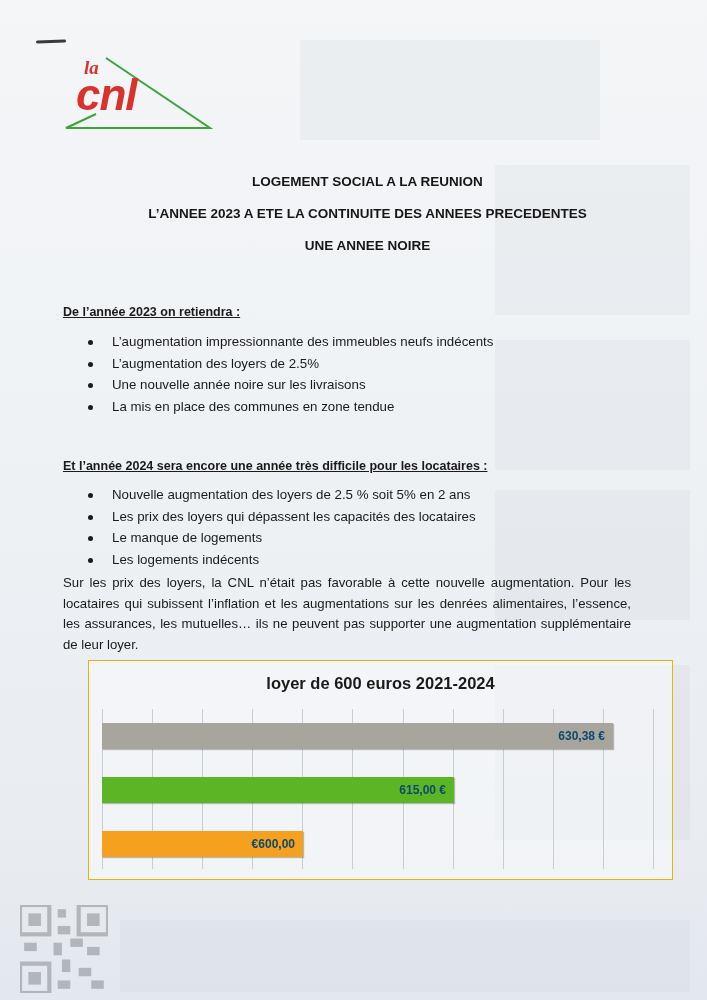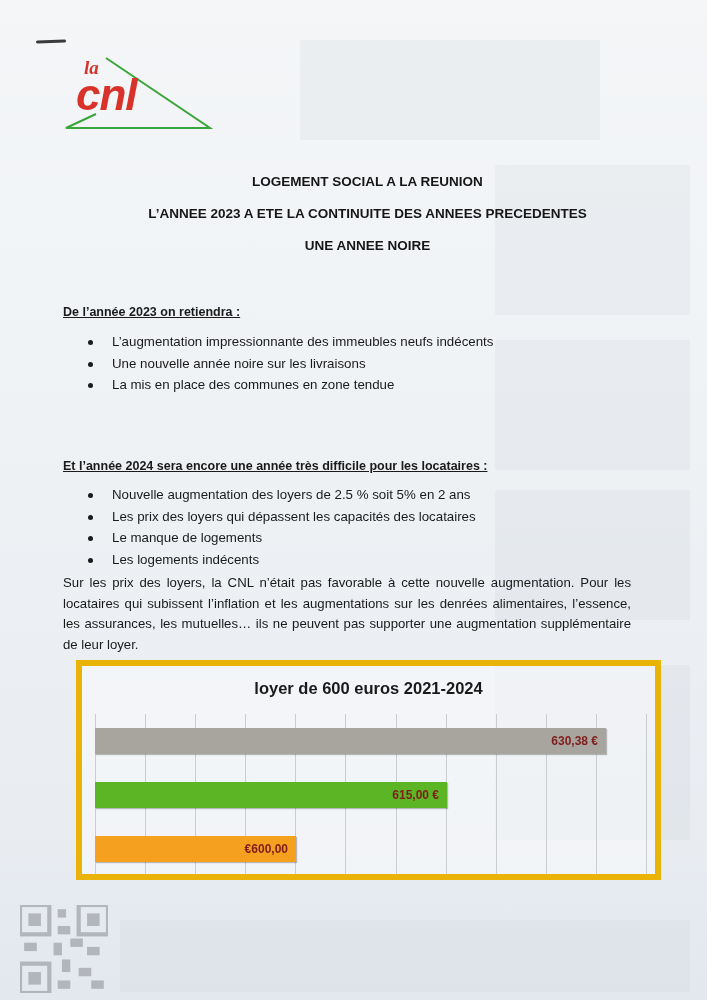--- a/index.html
+++ b/index.html
@@ -12,26 +12,26 @@
     .ghost { position: absolute; background: rgba(170,175,182,0.10); border-radius: 2px; }
     .dash { position: absolute; left: 36px; top: 40px; width: 30px; height: 3px; background: #3a3a3a; border-radius: 2px; transform: rotate(-2deg); }
     .logo { position: absolute; left: 62px; top: 50px; width: 152px; height: 82px; }
     .titles { position: absolute; left: 0; width: 707px; text-align: center; font-weight: bold; font-size: 13.5px; color: #161616; padding-left: 14px; }
     .t1 { top: 174px; } .t2 { top: 206px; } .t3 { top: 238px; }
     .section-h { position: absolute; left: 63px; font-weight: bold; font-size: 12.5px; text-decoration: underline; }
     .bullets { position: absolute; left: 88px; margin: 0; padding: 0; list-style: none; font-size: 13.3px; }
     .bullets li { position: relative; padding-left: 24px; height: 21.5px; line-height: 21.5px; }
     .bullets li::before { content: ""; position: absolute; left: 0; top: 9px; width: 5px; height: 5px; border-radius: 50%; background: #1a1a1a; }
     .para { position: absolute; left: 63px; top: 573px; width: 568px; font-size: 13.2px; line-height: 20.5px; text-align: justify; }
-    .chart { position: absolute; left: 76px; top: 660px; width: 585px; height: 220px; border: 6px solid #eab308; box-sizing: border-box; background: rgba(248,250,252,0.6); }
+    .chart { position: absolute; left: 88px; top: 660px; width: 585px; height: 220px; border: 1px solid #eab308; box-sizing: border-box; background: rgba(248,250,252,0.6); }
     .chart-title { position: absolute; left: 0; top: 13px; width: 100%; text-align: center; font-size: 16.5px; font-weight: bold; color: #1a1a1a; }
     .plot { position: absolute; left: 13px; top: 48px; width: 552px; height: 160px; }
     .gridline { position: absolute; top: 0; width: 1px; height: 100%; background: #c9cdd2; }
     .bar { position: absolute; left: 0; height: 26px; box-shadow: 1px 1px 1px rgba(0,0,0,0.25); }
-    .bar-label { position: absolute; right: 8px; top: 0; line-height: 26px; font-size: 12px; font-weight: bold; color: #7f1d1d; }
+    .bar-label { position: absolute; right: 8px; top: 0; line-height: 26px; font-size: 12px; font-weight: bold; color: #0c4a6e; }
     .qr { position: absolute; left: 20px; top: 905px; width: 88px; height: 88px; opacity: 0.28; }
     .footer-ghost { position: absolute; left: 120px; top: 920px; width: 570px; height: 72px; background: rgba(200,206,214,0.18); }
   </style>
 </head>
 <body>
 
 <div class="ghost" style="left:300px;top:40px;width:300px;height:100px;"></div>
 <div class="ghost" style="left:495px;top:165px;width:195px;height:150px;"></div>
 <div class="ghost" style="left:495px;top:340px;width:195px;height:130px;"></div>
 <div class="ghost" style="left:495px;top:490px;width:195px;height:130px;"></div>
@@ -45,20 +45,21 @@
   <text x="14" y="60" font-family="Liberation Sans, sans-serif" font-style="italic" font-weight="bold" font-size="44" fill="#d8322a" letter-spacing="-1">cnl</text>
 </svg>
 
 <div class="titles t1">LOGEMENT SOCIAL A LA REUNION</div>
 <div class="titles t2">L’ANNEE 2023 A ETE LA CONTINUITE DES ANNEES PRECEDENTES</div>
 <div class="titles t3">UNE ANNEE NOIRE</div>
 
 <div class="section-h" style="top:305px;">De l’année 2023 on retiendra :</div>
 <ul class="bullets" style="top:331px;">
   <li>L’augmentation impressionnante des immeubles neufs indécents</li>
+  <li>L’augmentation des loyers de 2.5%</li>
   <li>Une nouvelle année noire sur les livraisons</li>
   <li>La mis en place des communes en zone tendue</li>
 </ul>
 
 <div class="section-h" style="top:459px;">Et l’année 2024 sera encore une année très difficile pour les locataires :</div>
 <ul class="bullets" style="top:484px;">
   <li>Nouvelle augmentation des loyers de 2.5 % soit 5% en 2 ans</li>
   <li>Les prix des loyers qui dépassent les capacités des locataires</li>
   <li>Le manque de logements</li>
   <li>Les logements indécents</li>

